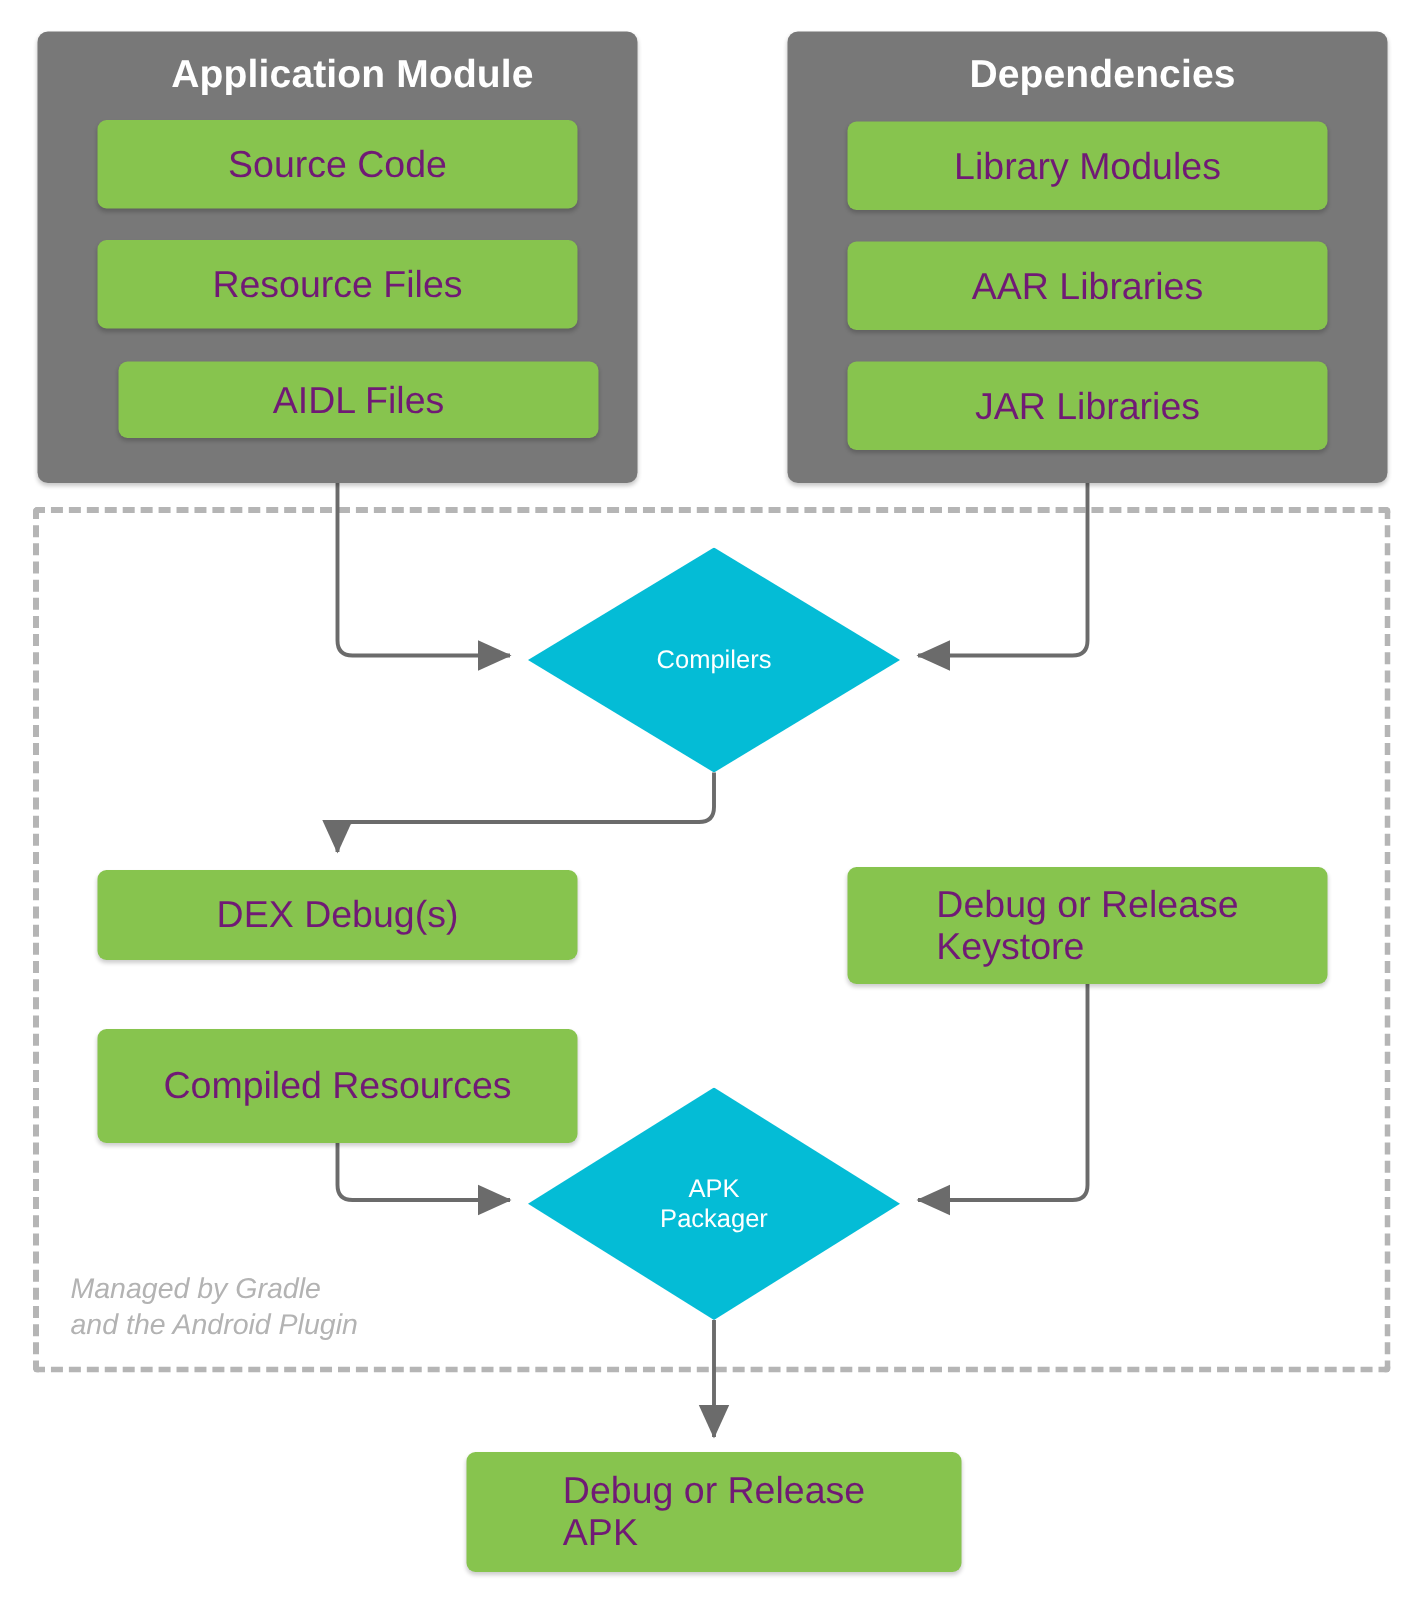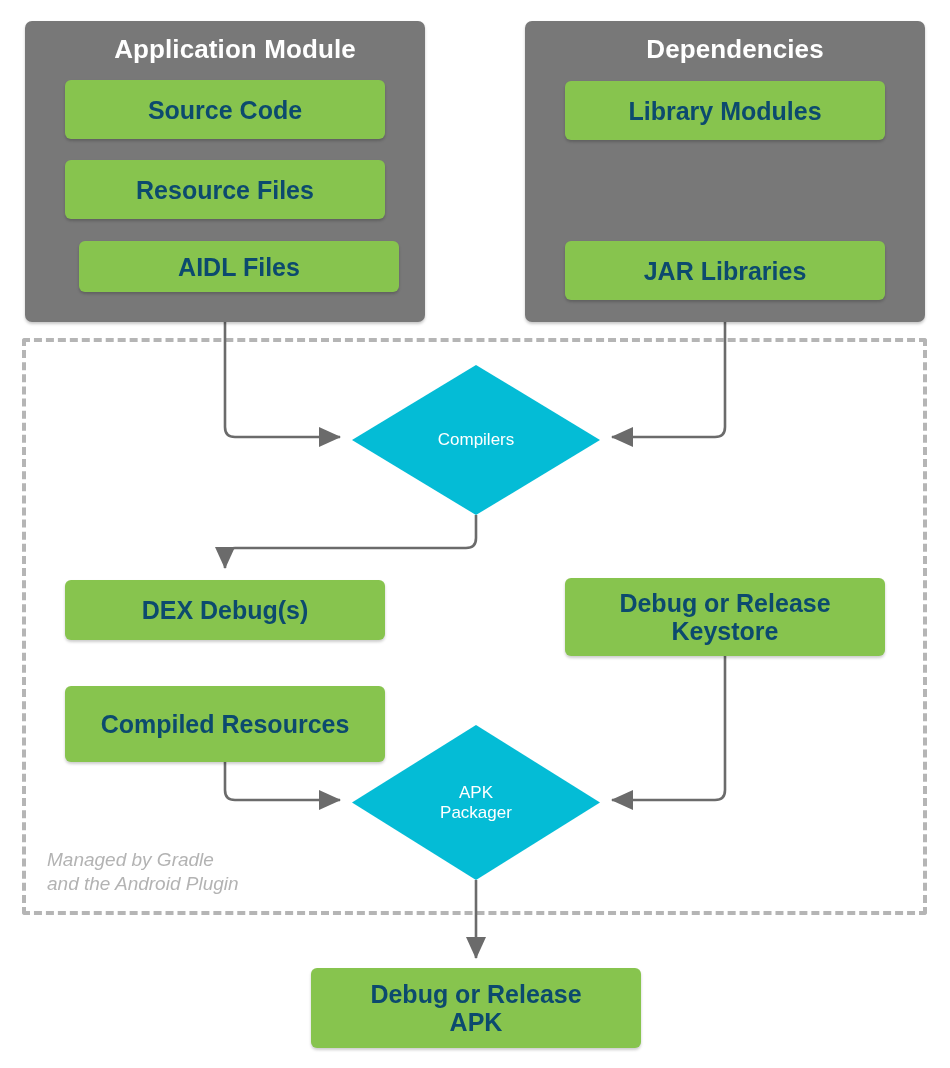--- a/index.html
+++ b/index.html
@@ -50,27 +50,27 @@
     letter-spacing: 0.1px;
     padding-left: 20px;
   }
 
   
   .green-box {
     position: absolute;
     background: #87c44e;
     border-radius: 6px;
     box-shadow: 0 2px 3px rgba(0,0,0,0.20);
-    color: #0c4a6e;
+    color: #701a75;
     display: flex;
     align-items: center;
     justify-content: center;
-    text-align: center;
+    text-align: left;
     font-size: 25px;
-    font-weight: bold;
+    font-weight: normal;
     line-height: 1.12;
     z-index: 3;
     box-sizing: border-box;
     padding: 0 6px;
   }
 
   
   .dashed-region {
     position: absolute;
     border: 4px dashed #b5b5b5;
@@ -154,20 +154,21 @@
   <div class="green-box" style="left:65px; top:160px; width:320px; height:59px;">Resource Files</div>
 
   <div class="green-box" style="left:79px; top:241px; width:320px; height:51px;">AIDL Files</div>
 
   <div class="group-box" style="left:525px; top:21px; width:400px; height:301px;">
     <div class="group-title">Dependencies</div>
   </div>
 
   <div class="green-box" style="left:565px; top:81px; width:320px; height:59px;">Library Modules</div>
 
+  <div class="green-box" style="left:565px; top:161px; width:320px; height:59px;">AAR Libraries</div>
 
   <div class="green-box" style="left:565px; top:241px; width:320px; height:59px;">JAR Libraries</div>
 
   <div class="diamond-wrap" style="left:352px; top:365px; width:248px; height:150px;">
     <div class="diamond-shape"></div>
     <div class="diamond-label">Compilers</div>
   </div>
 
   <div class="green-box" style="left:65px; top:580px; width:320px; height:60px;">DEX Debug(s)</div>
 

